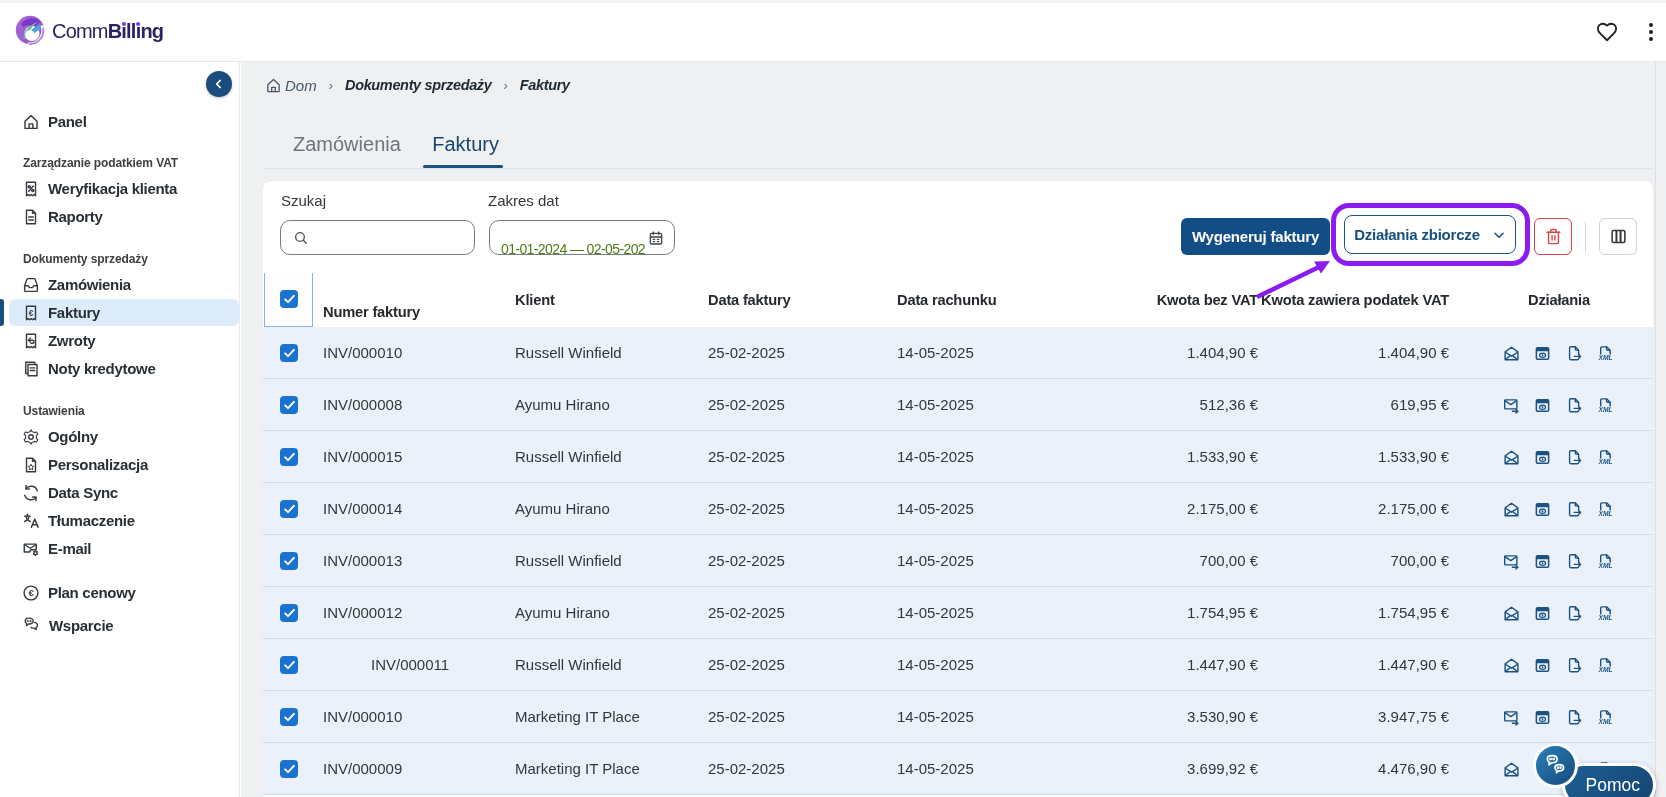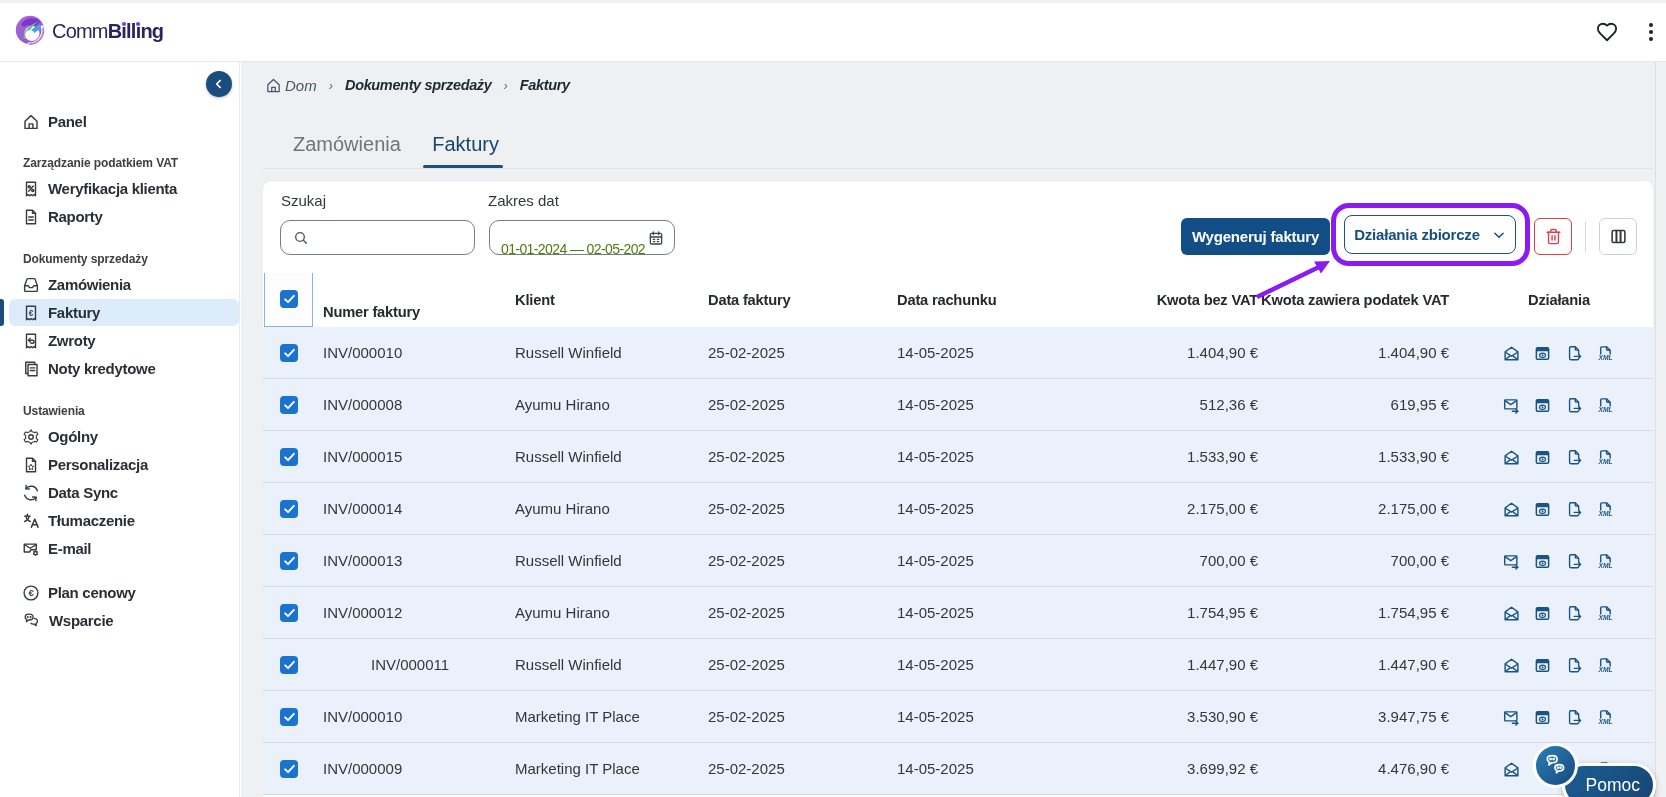--- a/index.html
+++ b/index.html
@@ -192,21 +192,21 @@
       </svg>
     <span>E-mail</span>
   </div>
   <div class="nav-item" style="top:517px;">
     <svg width="18" height="18" viewBox="0 0 24 24" fill="none" stroke="#363c43" stroke-width="1.9">
         <circle cx="12" cy="12" r="9.2"></circle>
         <text x="12" y="16.5" text-anchor="middle" font-size="13" font-weight="700" fill="#363c43" stroke="none" font-family="Liberation Sans">€</text>
       </svg>
     <span>Plan cenowy</span>
   </div>
-  <div class="nav-item" style="top:545px;">
+  <div class="nav-item" style="top:545px;align-items:flex-end;">
     <svg width="19" height="19" viewBox="0 0 24 24" fill="none" stroke="#363c43" stroke-width="1.7" stroke-linejoin="round">
         <path d="M4 7.5 C4 5.6 6 4 9 4 C12 4 14 5.6 14 7.7 C14 9.8 12 11.4 9 11.4 L8.4 11.4 L5.6 13.5 L6 10.9 C4.7 10.2 4 9 4 7.5 Z"></path>
         <path d="M14.8 9.3 C17.3 9.4 19.5 10.8 19.5 12.9 C19.5 14.3 18.8 15.4 17.6 16 L18 18.5 L15.3 16.6 L14.7 16.6 C13 16.6 11.6 16 10.8 15.1"></path>
         <circle cx="7.2" cy="7.7" r="0.5" fill="#363c43"></circle>
         <circle cx="10.8" cy="7.7" r="0.5" fill="#363c43"></circle>
       </svg>
     <span>Wsparcie</span>
   </div>
 </div>
 

